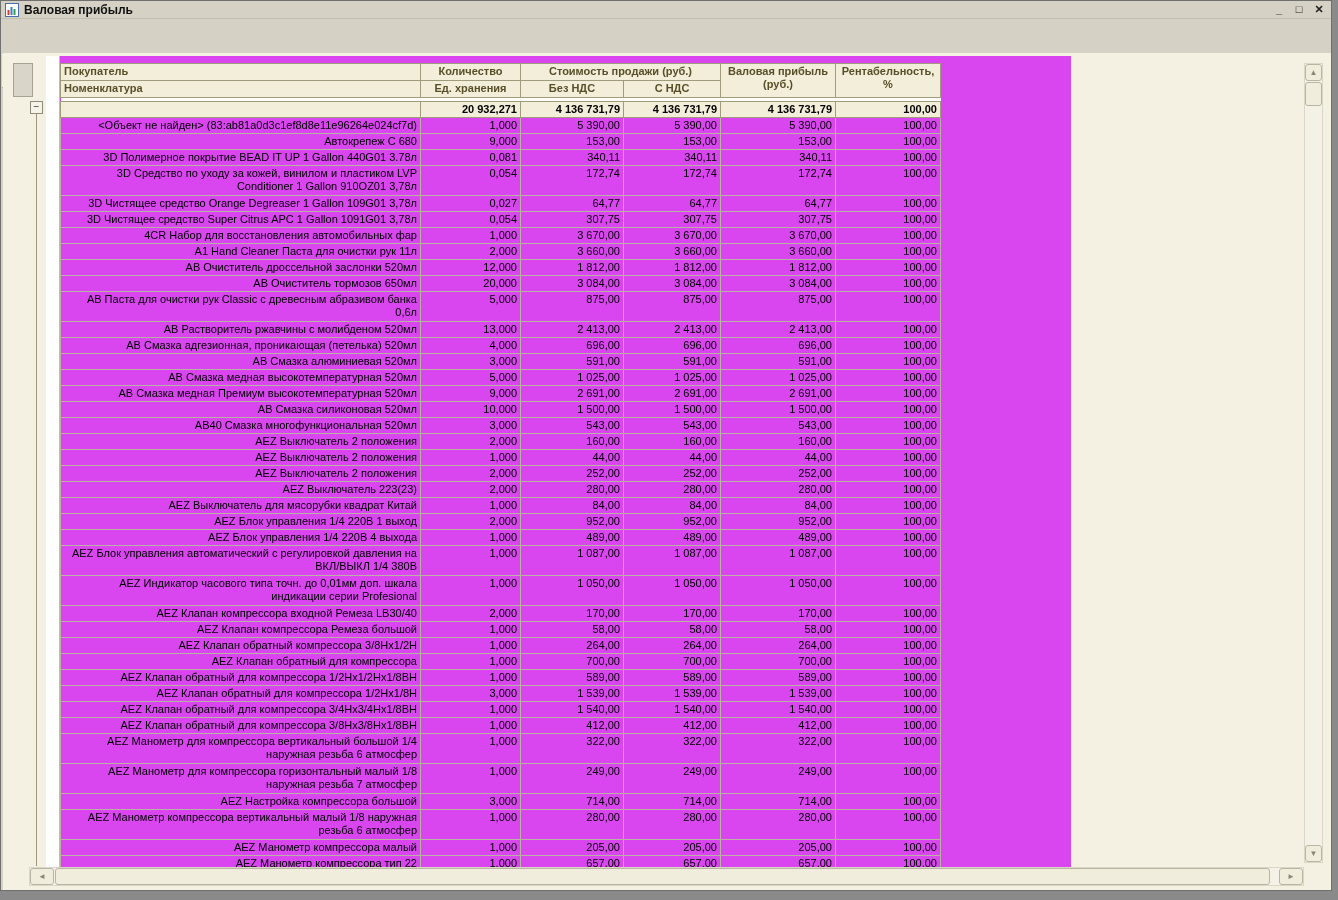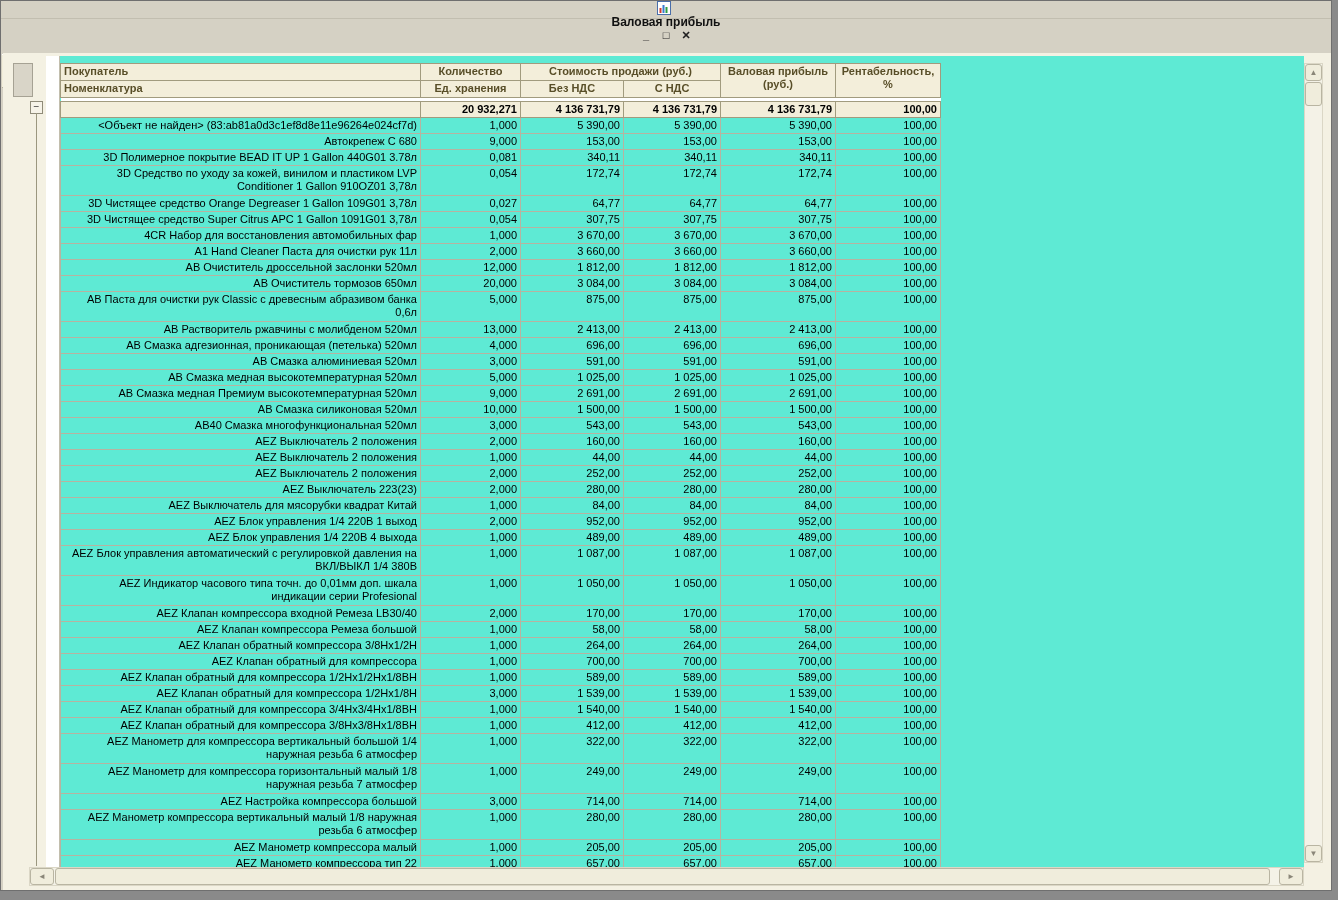--- a/index.html
+++ b/index.html
@@ -1,21 +1,21 @@
 <!DOCTYPE html>
 <html><head>
 <meta charset="utf-8">
 <style>
   html,body{margin:0;padding:0;}
   body{font-family:"Liberation Sans", sans-serif; background:#8a8a8a;}
   .screen{position:relative;width:1338px;height:900px;background:#8a8a8a;overflow:hidden;}
   .window{position:absolute;left:0;top:0;width:1332px;height:891px;background:#D5D1C4;border:1px solid #6f6f6f;box-sizing:border-box;}
 
   
-  .titlebar{position:absolute;left:0;top:0;right:0;height:18px;background:#D5D1C4;display:flex;align-items:center;padding:0 4px;box-sizing:border-box;border-bottom:1px solid #c2beb0;flex-direction:column;}
+  .titlebar{position:absolute;left:0;top:0;right:0;height:18px;background:#D5D1C4;display:flex;align-items:center;padding:0 4px;box-sizing:border-box;border-bottom:1px solid #c2beb0;}
   .titlebar .app-icon{width:14px;height:14px;margin-right:5px;flex:0 0 auto;}
   .title-text{font-size:12px;font-weight:bold;color:#111;flex:1 1 auto;white-space:nowrap;}
   .win-controls{display:flex;align-items:center;gap:4px;}
   .win-btn{width:16px;height:14px;font-size:11px;line-height:12px;text-align:center;color:#222;cursor:default;font-weight:bold;}
 
   
   .toolbar{position:absolute;left:1px;top:18px;right:1px;height:34px;background:#F2EEDA;border-top:1px solid #fff;border-bottom:1px solid #b6b2a0;display:flex;align-items:center;padding:0 5px;box-sizing:border-box;font-size:12px;color:#222;margin-top:35px;}
   .tb-btn{display:flex;align-items:center;gap:4px;padding:3px 7px;border:1px solid transparent;border-radius:2px;white-space:nowrap;}
   .tb-caret{font-size:7px;color:#444;margin-left:2px;}
   .generate-label{font-weight:bold;color:#0f172a;}
@@ -31,21 +31,21 @@
   .date-value{width:72px;padding:2px 4px;font-size:12px;color:#000;white-space:nowrap;box-sizing:border-box;}
   .date-value.selected{background:#2e55a3;color:#ffffff;}
   .cal-btn{width:19px;background:#F0ECDA;border-left:1px solid #b2ae99;display:flex;align-items:center;justify-content:center;}
   .more-btn{width:26px;height:19px;border:1px solid #9a967f;border-radius:2px;background:#F0ECDA;font-size:11px;color:#555;display:flex;align-items:center;justify-content:center;box-sizing:border-box;}
 
   
   .content{position:absolute;left:2px;top:52px;width:1328px;height:837px;background:#F4F1E3;overflow:hidden;}
   .corner-box{position:absolute;left:10px;top:10px;width:20px;height:34px;background:#D9D5C8;border:1px solid #a6a294;box-sizing:border-box;}
   .minus-btn{position:absolute;left:27px;top:48px;width:13px;height:13px;background:#F6F3E8;border:1px solid #8f8b79;box-sizing:border-box;font-size:10px;line-height:10px;text-align:center;color:#333;}
   .group-vline{position:absolute;left:33px;top:60px;width:1px;height:753px;background:#9b977f;}
-  .sheet{position:absolute;left:43px;top:3px;width:1258px;height:811px;background:#5eead4;overflow:hidden;}
+  .sheet{position:absolute;left:43px;top:3px;width:1025px;height:811px;background:#d946ef;overflow:hidden;}
   .margin-col{position:absolute;left:0;top:0;width:14px;height:100%;background:#fff;border-right:1px solid #c2bead;box-sizing:border-box;}
 
   
   table.report{position:absolute;left:14px;top:7px;width:880px;border-collapse:collapse;table-layout:fixed;font-size:11px;color:#000;}
   table.report th, table.report td{box-sizing:border-box;padding:1px 3px;vertical-align:top;overflow:hidden;line-height:13px;}
   table.report thead th{background:#F3EEDA;color:#584e28;font-weight:bold;border:1px solid #a19b7e;height:17px;text-align:center;}
   table.report thead th.left{text-align:left;}
   tr.gap td{border:none;background:#fff;height:4px;padding:0;}
   tr.total td{background:#F3EEDA;font-weight:bold;border:1px solid #a19b7e;height:15px;}
   tbody tr.data-row td{border:1px solid #b7b3a0;height:15px;}

